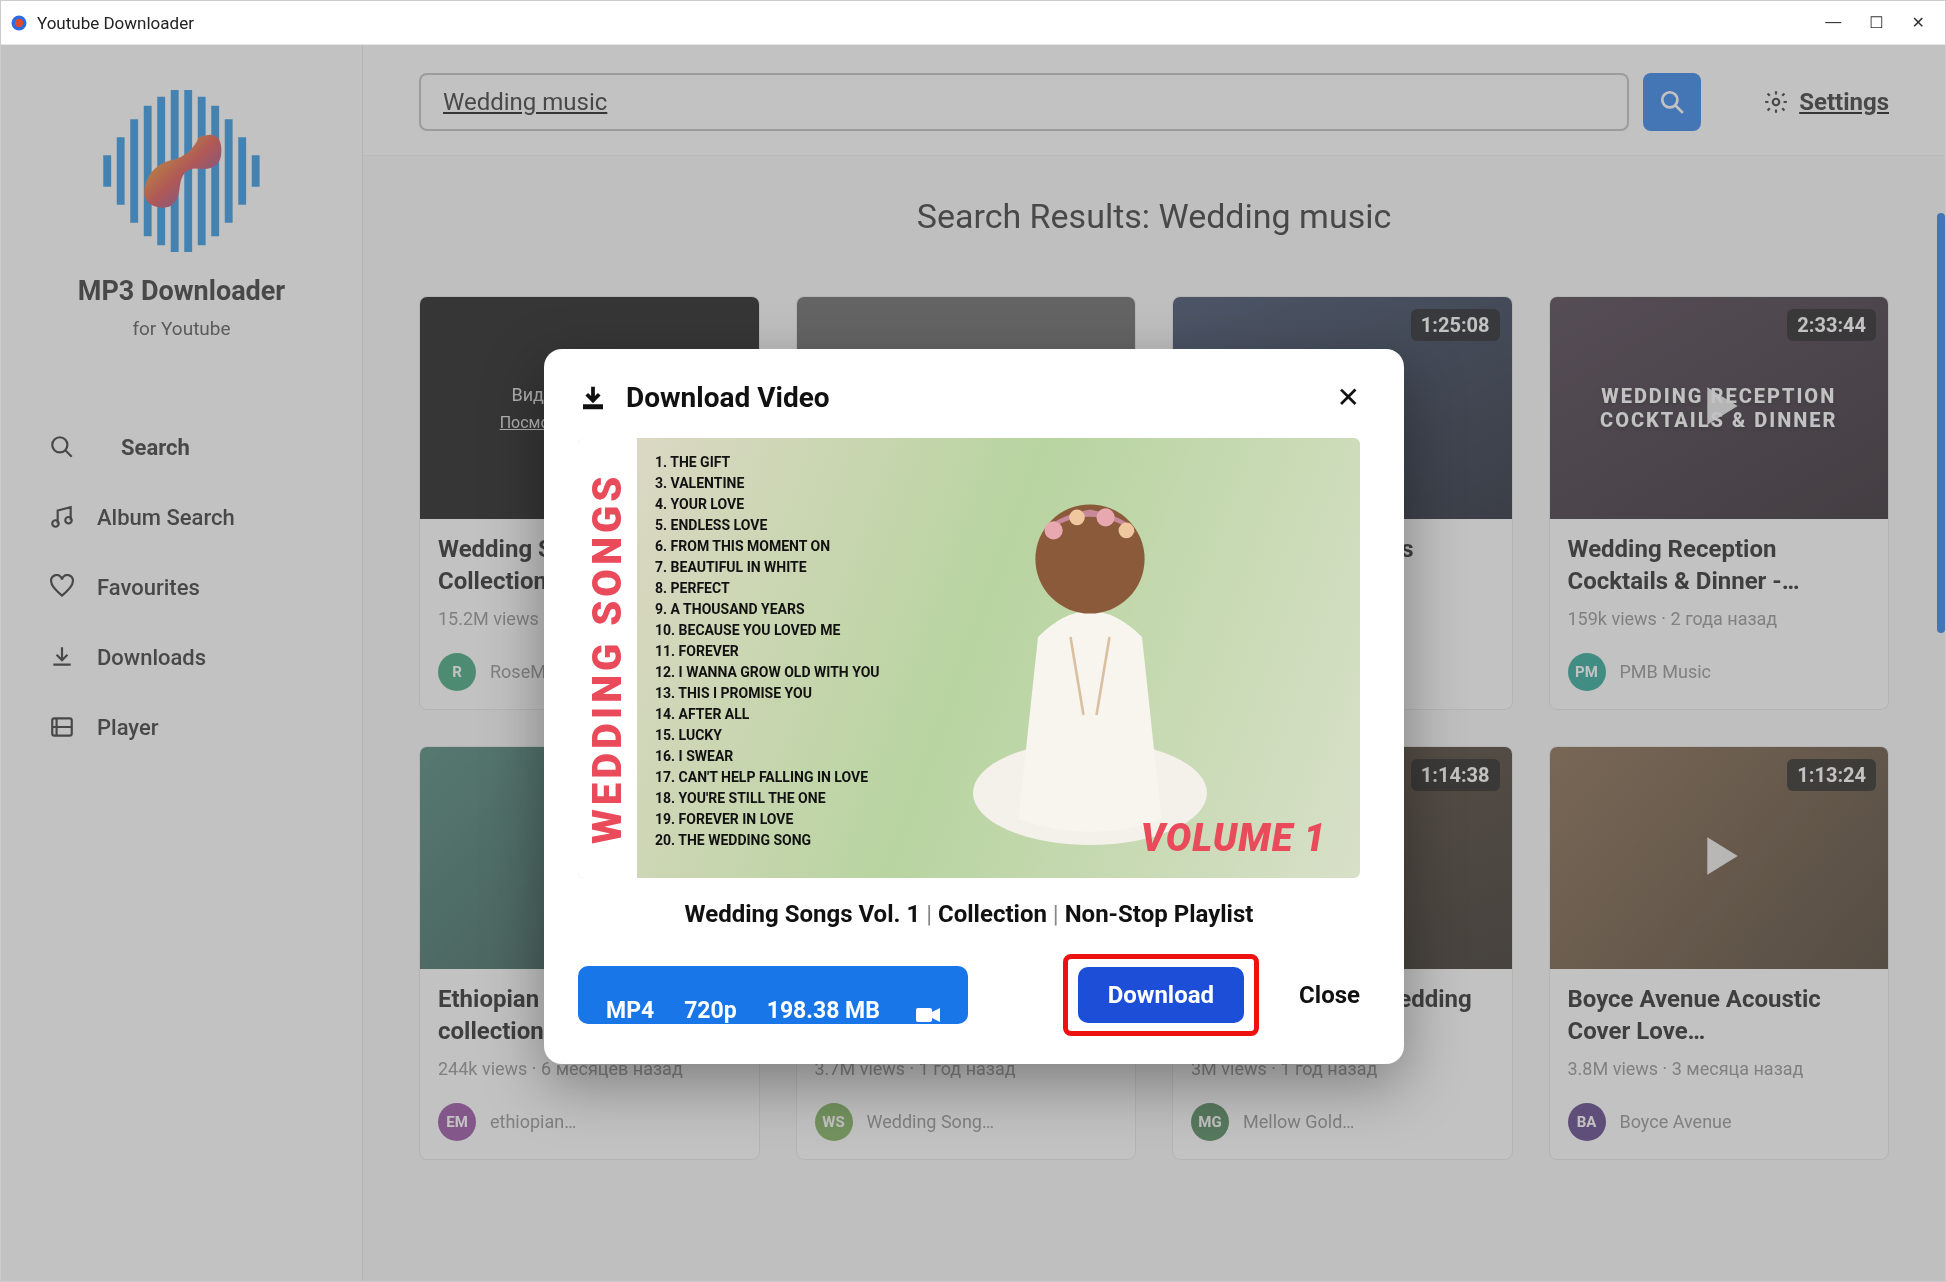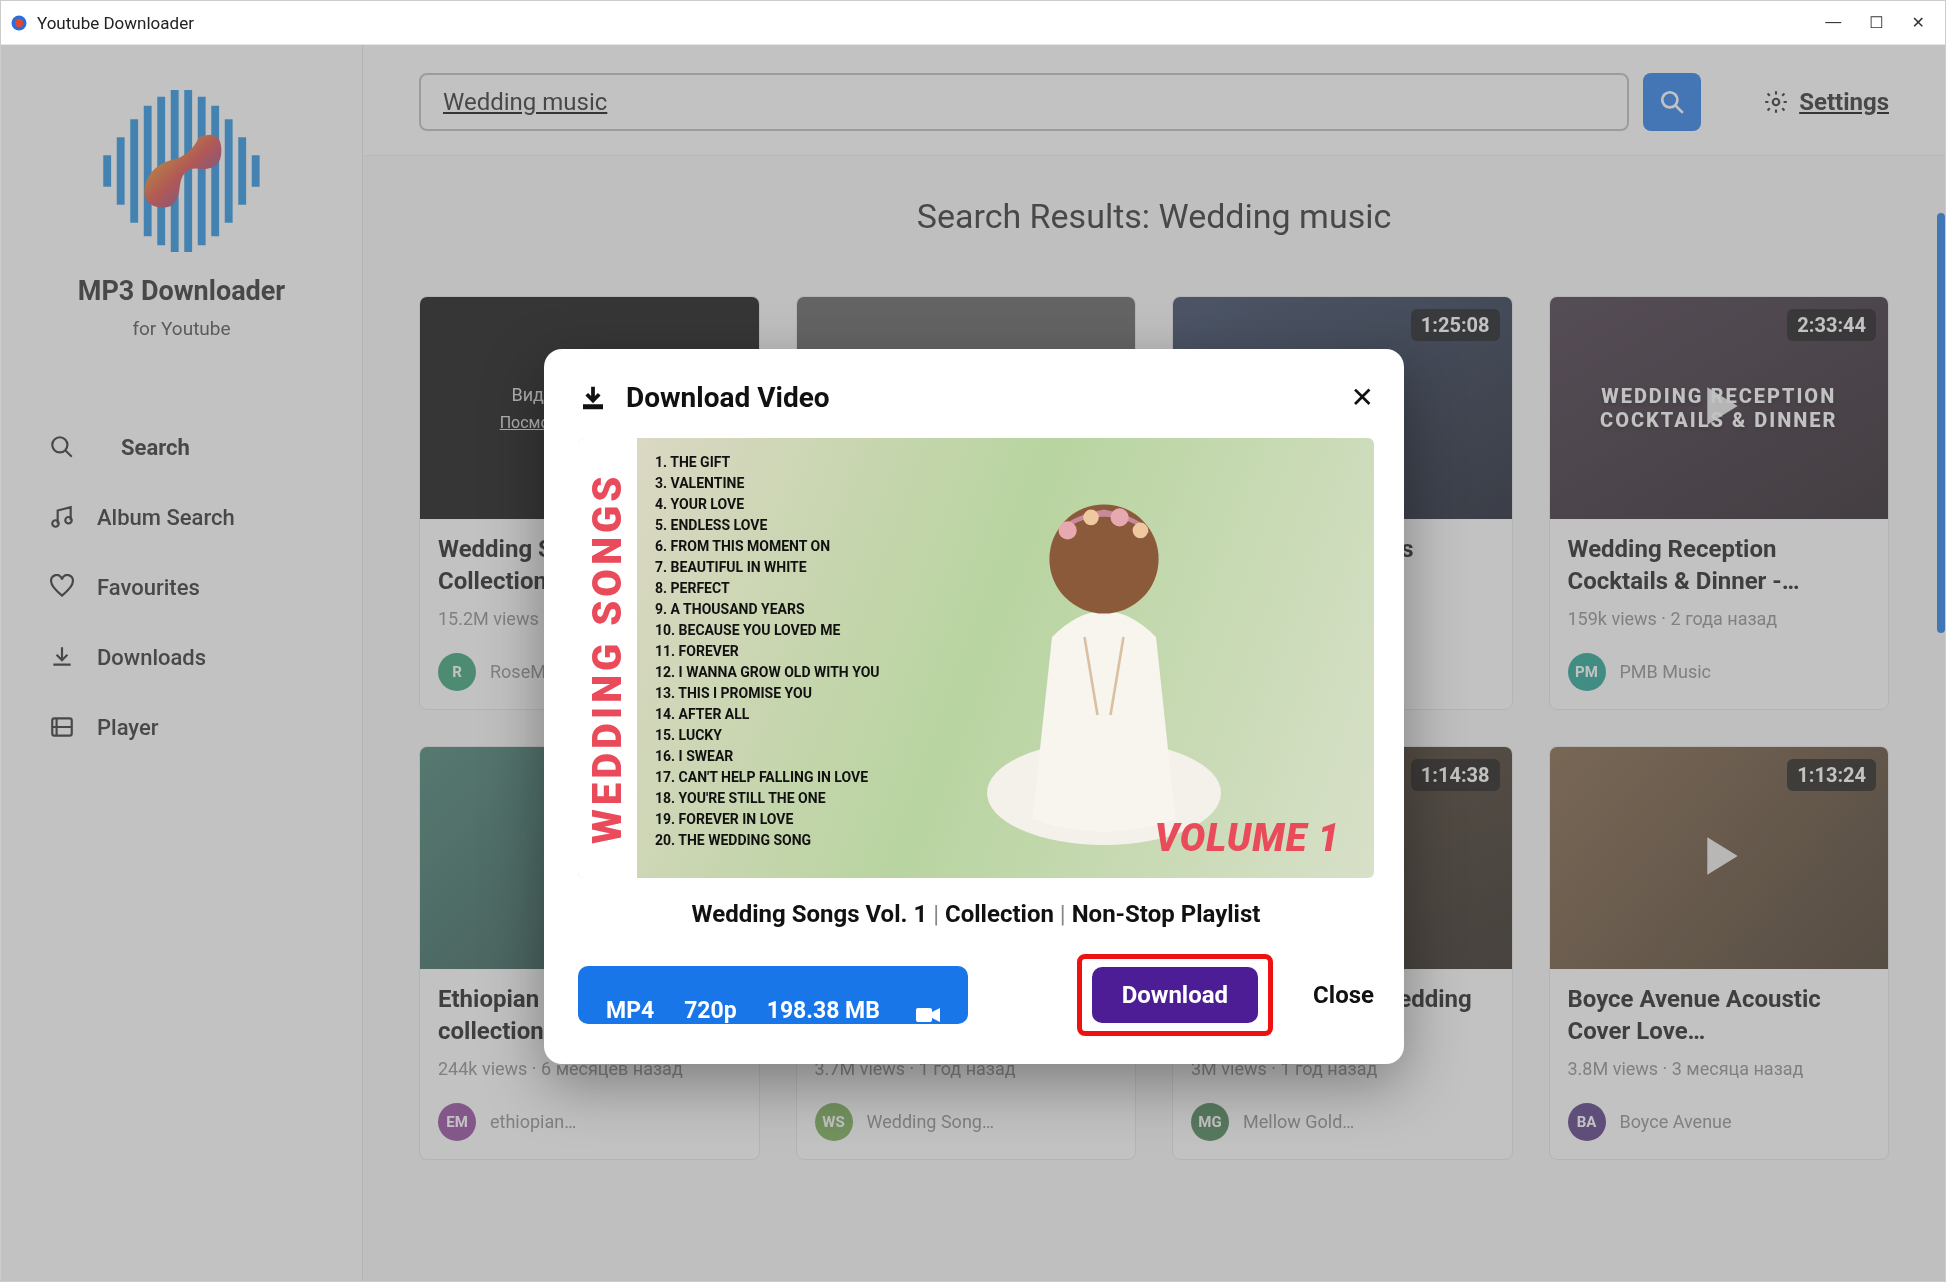--- a/index.html
+++ b/index.html
@@ -43,41 +43,41 @@
 .thumb .play svg { width: 56px; height: 56px; fill: rgba(255,255,255,0.9); }
 .card-body { padding: 14px 18px 18px 18px; }
 .card-title { font-size: 24px; font-weight: 700; color: #111; line-height: 1.35; display: -webkit-box; -webkit-line-clamp: 2; -webkit-box-orient: vertical; overflow: hidden; }
 .card-meta { font-size: 18px; color: #888; margin-top: 10px; }
 .card-channel { display: flex; align-items: center; gap: 14px; margin-top: 24px; }
 .avatar { width: 38px; height: 38px; border-radius: 50%; background: #2a9d6f; color: #fff; font-size: 15px; font-weight: 700; display: flex; align-items: center; justify-content: center; }
 .channel-name { font-size: 18px; color: #888; white-space: nowrap; overflow: hidden; text-overflow: ellipsis; max-width: 200px; }
 
 .dim-overlay { position: absolute; inset: 0; background: rgba(120,120,120,0.45); z-index: 10; }
 
-.modal { position: absolute; top: 304px; left: 543px; width: 860px; background: #fff; border-radius: 18px; box-shadow: 0 20px 60px rgba(0,0,0,0.35); z-index: 20; padding: 32px 30px 28px 34px; }
+.modal { position: absolute; top: 304px; left: 543px; width: 860px; background: #fff; border-radius: 18px; box-shadow: 0 20px 60px rgba(0,0,0,0.35); z-index: 20; padding: 32px 44px 28px 34px; }
 .modal-head { display: flex; align-items: center; justify-content: space-between; margin-bottom: 24px; }
 .modal-title-wrap { display: flex; align-items: center; gap: 18px; }
 .dl-icon { width: 30px; height: 30px; }
 .modal-title { font-size: 28px; font-weight: 700; color: #111; }
 .modal-close { font-size: 28px; color: #111; cursor: pointer; border: none; background: none; }
 .modal-img { width: 100%; height: 440px; border-radius: 6px; background: linear-gradient(110deg,#e0d8c8 0%,#b8d4a0 50%,#d8e0c8 100%); position: relative; overflow: hidden; display: flex; }
 .modal-img .left-label { writing-mode: vertical-rl; transform: rotate(180deg); background: #fff; color: #e94b5a; font-weight: 900; font-size: 40px; letter-spacing: 4px; padding: 18px 6px; text-align: center; }
 .modal-img .tracklist { padding: 14px 18px; color: #111; font-size: 14px; font-weight: 700; line-height: 1.5; flex: 1; }
 .modal-img .volume { position: absolute; right: 34px; bottom: 18px; color: #e94b5a; font-size: 38px; font-weight: 900; font-style: italic; letter-spacing: 1px; }
 .bride { position: absolute; right: 140px; top: 12px; width: 260px; height: 400px; }
 
 .modal-subtitle { text-align: center; font-size: 24px; font-weight: 700; color: #111; margin-top: 22px; }
 .modal-subtitle .sep { color: #888; font-weight: 400; }
 
 .modal-actions { display: flex; align-items: center; gap: 22px; margin-top: 26px; }
 .fmt-pill { background: #1976e8; color: #fff; height: 58px; border-radius: 10px; display: flex; align-items: flex-end; gap: 30px; padding: 0 28px; font-size: 23px; font-weight: 700; border: none; cursor: pointer; }
 .fmt-pill .cam { margin-left: 6px; }
 .spacer { flex: 1; }
 .dl-wrap { border: 5px solid #e11; border-radius: 8px; padding: 8px 10px; display: flex; align-items: center; }
-.dl-btn { background: #4c1d95; color: #fff; border: none; border-radius: 10px; padding: 14px 30px; font-size: 24px; font-weight: 700; cursor: pointer; }
+.dl-btn { background: #1d4ed8; color: #fff; border: none; border-radius: 10px; padding: 14px 30px; font-size: 24px; font-weight: 700; cursor: pointer; }
 .close-link { font-size: 24px; font-weight: 700; color: #111; margin-left: 18px; cursor: pointer; }
 
 .scroll-indicator { position: absolute; right: 0; top: 168px; width: 8px; height: 420px; background: #1976e8; border-radius: 4px; }
 
 
 .thumb.t0{ background:#000; flex-direction:column; color:#ddd;}
 .thumb.t0 .l1{font-size:18px;}
 .thumb.t0 .l2{font-size:16px;text-decoration:underline;margin-top:8px;}
 .thumb.t4{background:linear-gradient(135deg,#3a7a6a 0%,#1a3a3a 100%);}
 .thumb.t5{background:linear-gradient(160deg,#d8c088 0%,#a07040 100%);}

